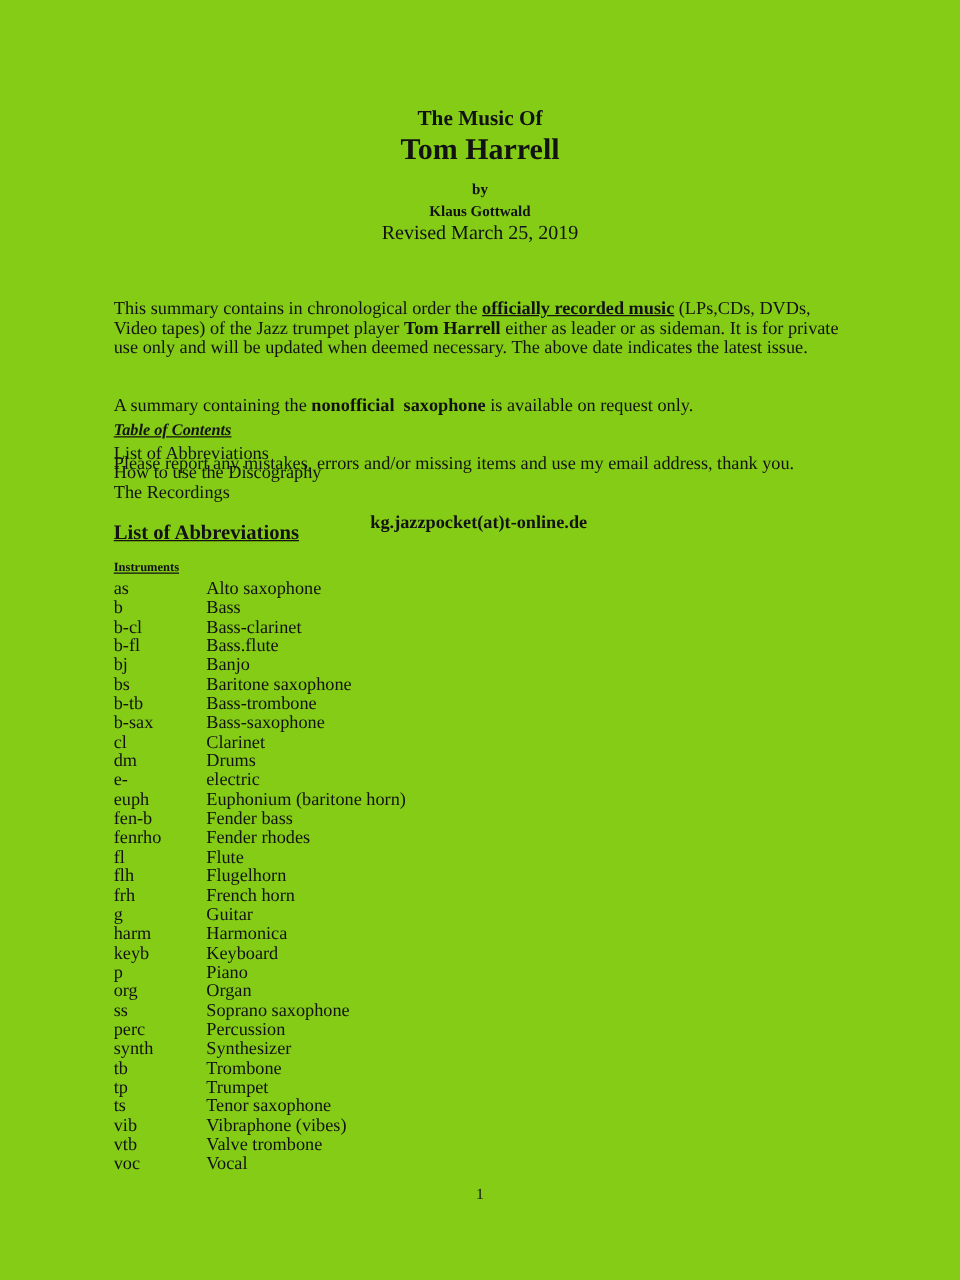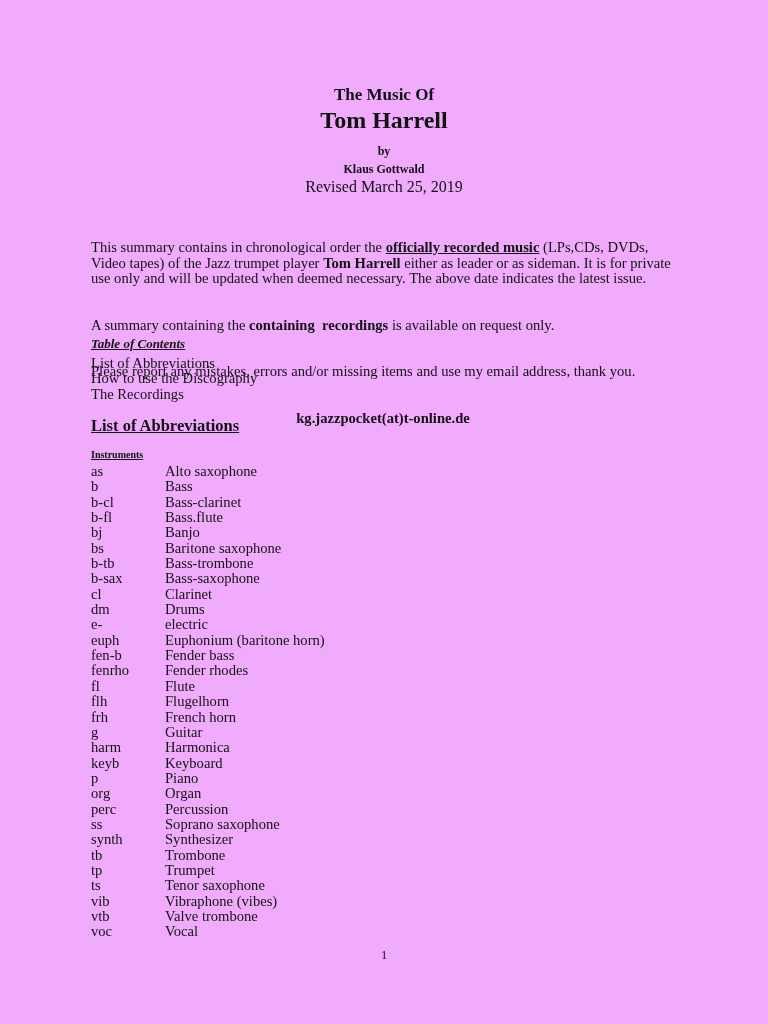--- a/index.html
+++ b/index.html
@@ -1,21 +1,21 @@
 <!DOCTYPE html>
 <html><head>
 <meta charset="utf-8">
 <style>
   * { margin: 0; padding: 0; box-sizing: border-box; }
   html, body { background: #ffffff; }
   .page {
     position: relative;
     width: 768px;
     height: 1024px;
-    background: #f0abfc;
+    background: #84cc16;
     font-family: "Liberation Serif", "DejaVu Serif", serif;
     color: #121212;
     overflow: hidden;
   }
   .centered { position: absolute; left: 0; width: 768px; text-align: center; }
   .pretitle   { top: 86px;  font-size: 17px; font-weight: bold; line-height: 18px; }
   .doc-title  { top: 107px; font-size: 24px; font-weight: bold; line-height: 26px; }
   .byline     { top: 143px; font-size: 12px; font-weight: bold; line-height: 17px; }
   .author     { top: 160px; font-size: 12px; font-weight: bold; line-height: 18px; }
   .revised    { top: 178px; font-size: 16px; font-weight: normal; line-height: 18px; }
@@ -51,21 +51,21 @@
 <div class="page">
 
   <div class="centered pretitle">The Music Of</div>
   <div class="centered doc-title">Tom Harrell</div>
   <div class="centered byline">by</div>
   <div class="centered author">Klaus Gottwald</div>
   <div class="centered revised">Revised March 25, 2019</div>
 
   <div class="body-col intro">
     <div><span>This summary contains in chronological order the </span><span style="font-weight: bold; text-decoration: underline;">officially recorded music</span><span> (LPs,CDs, DVDs, Video tapes) of the Jazz trumpet player </span><span style="font-weight: bold;">Tom Harrell</span><span> either as leader or as sideman. It is for private use only and will be updated when deemed necessary. The above date indicates the latest issue.</span></div>
-    <div><span>A summary containing the </span><span style="font-weight: bold;">containing  recordings</span><span> is available on request only.</span></div>
+    <div><span>A summary containing the </span><span style="font-weight: bold;">nonofficial  saxophone</span><span> is available on request only.</span></div>
     <div><span>Please report any mistakes, errors and/or missing items and use my email address, thank you.</span></div>
     <div class="email-line">kg.jazzpocket(at)t-online.de</div>
   </div>
 
   <div class="body-col toc-block">
     <div class="toc-heading">Table of Contents</div>
     <div>
         <div class="toc-item">List of Abbreviations</div>
         <div class="toc-item">How to use the Discography</div>
         <div class="toc-item">The Recordings</div>
@@ -91,22 +91,22 @@
       <div class="abbr-row"><span class="abbr-code">fen-b</span><span class="abbr-name">Fender bass</span></div>
       <div class="abbr-row"><span class="abbr-code">fenrho</span><span class="abbr-name">Fender rhodes</span></div>
       <div class="abbr-row"><span class="abbr-code">fl</span><span class="abbr-name">Flute</span></div>
       <div class="abbr-row"><span class="abbr-code">flh</span><span class="abbr-name">Flugelhorn</span></div>
       <div class="abbr-row"><span class="abbr-code">frh</span><span class="abbr-name">French horn</span></div>
       <div class="abbr-row"><span class="abbr-code">g</span><span class="abbr-name">Guitar</span></div>
       <div class="abbr-row"><span class="abbr-code">harm</span><span class="abbr-name">Harmonica</span></div>
       <div class="abbr-row"><span class="abbr-code">keyb</span><span class="abbr-name">Keyboard</span></div>
       <div class="abbr-row"><span class="abbr-code">p</span><span class="abbr-name">Piano</span></div>
       <div class="abbr-row"><span class="abbr-code">org</span><span class="abbr-name">Organ</span></div>
+      <div class="abbr-row"><span class="abbr-code">ss</span><span class="abbr-name">Soprano saxophone</span></div>
       <div class="abbr-row"><span class="abbr-code">perc</span><span class="abbr-name">Percussion</span></div>
-      <div class="abbr-row"><span class="abbr-code">ss</span><span class="abbr-name">Soprano saxophone</span></div>
       <div class="abbr-row"><span class="abbr-code">synth</span><span class="abbr-name">Synthesizer</span></div>
       <div class="abbr-row"><span class="abbr-code">tb</span><span class="abbr-name">Trombone</span></div>
       <div class="abbr-row"><span class="abbr-code">tp</span><span class="abbr-name">Trumpet</span></div>
       <div class="abbr-row"><span class="abbr-code">ts</span><span class="abbr-name">Tenor saxophone</span></div>
       <div class="abbr-row"><span class="abbr-code">vib</span><span class="abbr-name">Vibraphone (vibes)</span></div>
       <div class="abbr-row"><span class="abbr-code">vtb</span><span class="abbr-name">Valve trombone</span></div>
       <div class="abbr-row"><span class="abbr-code">voc</span><span class="abbr-name">Vocal</span></div>
     </div>
 
   <div class="page-number">1</div>

